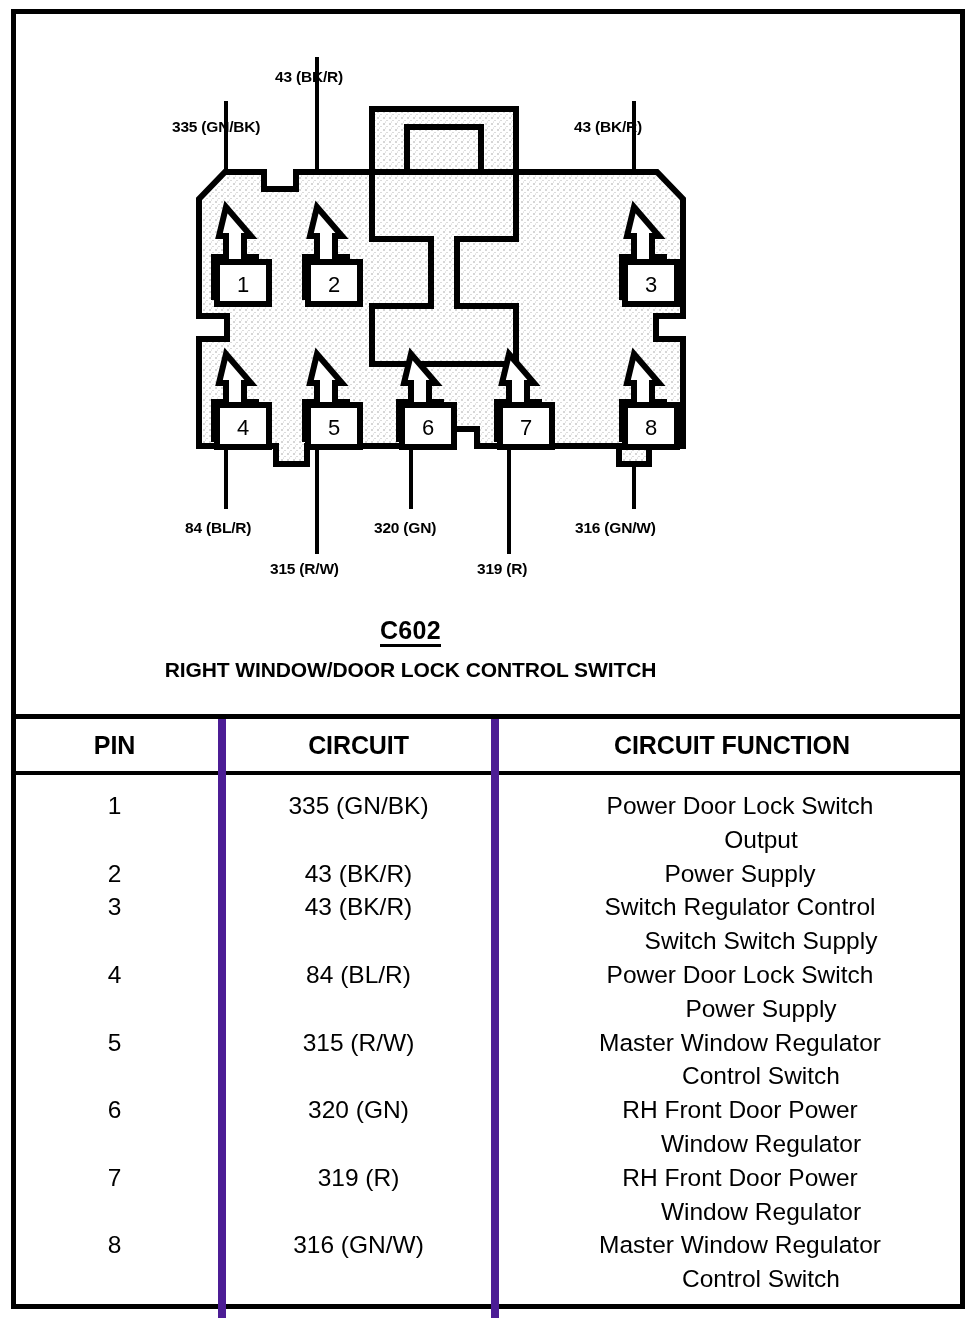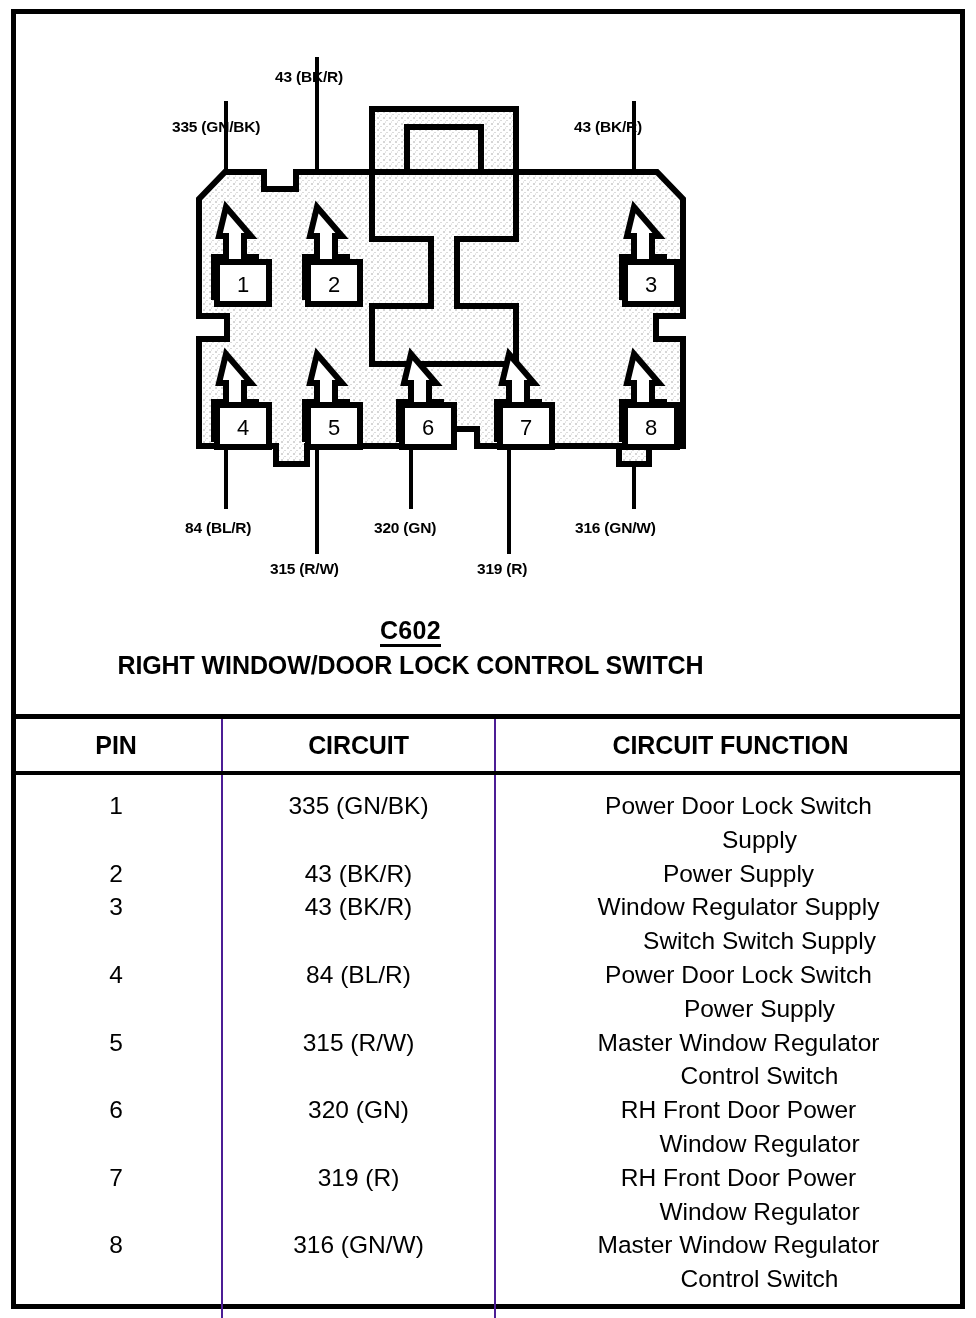--- a/index.html
+++ b/index.html
@@ -57,24 +57,24 @@
   #caption .code{
     font-size:25px;
     font-weight:bold;
     letter-spacing:0.3px;
     display:inline-block;
     border-bottom:3px solid #000;
     padding-bottom:1px;
     line-height:1.05;
   }
   #caption .title{
-    font-size:25px;
+    font-size:21px;
     font-weight:bold;
     letter-spacing:-0.1px;
-    margin-top:5px;
+    margin-top:12px;
     line-height:1.05;
     white-space:nowrap;
   }
 
   
   #pintable{
     position:absolute;
     left:11px;
     top:714px;
     width:954px;
@@ -95,21 +95,21 @@
   #pintable th{
     font-size:25px;
     font-weight:bold;
     letter-spacing:-0.1px;
     text-align:center;
     padding:12px 0 11px 0;
     border-bottom:4px solid #000;
     vertical-align:middle;
   }
   #pintable th.sep, #pintable td.sep{
-    border-left:2px solid #4c1d95;
+    border-left:8px solid #4c1d95;
   }
   #pintable td{
     font-size:24.5px;
     vertical-align:top;
     padding:0;
   }
   #pintable tbody tr:first-child td{padding-top:14px;}
   #pintable td.pin{
     text-align:center;
     line-height:1.38;
@@ -268,31 +268,31 @@
         <tr>
           <th>PIN</th>
           <th class="sep">CIRCUIT</th>
           <th class="sep">CIRCUIT FUNCTION</th>
         </tr>
       </thead>
       <tbody>
         <tr>
           <td class="pin">1</td>
           <td class="cir sep">335 (GN/BK)</td>
-          <td class="fun sep"><span>Power Door Lock Switch</span><span class="l2">Supply</span></td>
+          <td class="fun sep"><span>Power Door Lock Switch</span><span class="l2">Output</span></td>
         </tr>
         <tr>
           <td class="pin">2</td>
           <td class="cir sep">43 (BK/R)</td>
           <td class="fun sep"><span>Power Supply</span></td>
         </tr>
         <tr>
           <td class="pin">3</td>
           <td class="cir sep">43 (BK/R)</td>
-          <td class="fun sep"><span>Window Regulator Supply</span><span class="l2">Switch Switch Supply</span></td>
+          <td class="fun sep"><span>Switch Regulator Control</span><span class="l2">Switch Switch Supply</span></td>
         </tr>
         <tr>
           <td class="pin">4</td>
           <td class="cir sep">84 (BL/R)</td>
           <td class="fun sep"><span>Power Door Lock Switch</span><span class="l2">Power Supply</span></td>
         </tr>
         <tr>
           <td class="pin">5</td>
           <td class="cir sep">315 (R/W)</td>
           <td class="fun sep"><span>Master Window Regulator</span><span class="l2">Control Switch</span></td>

